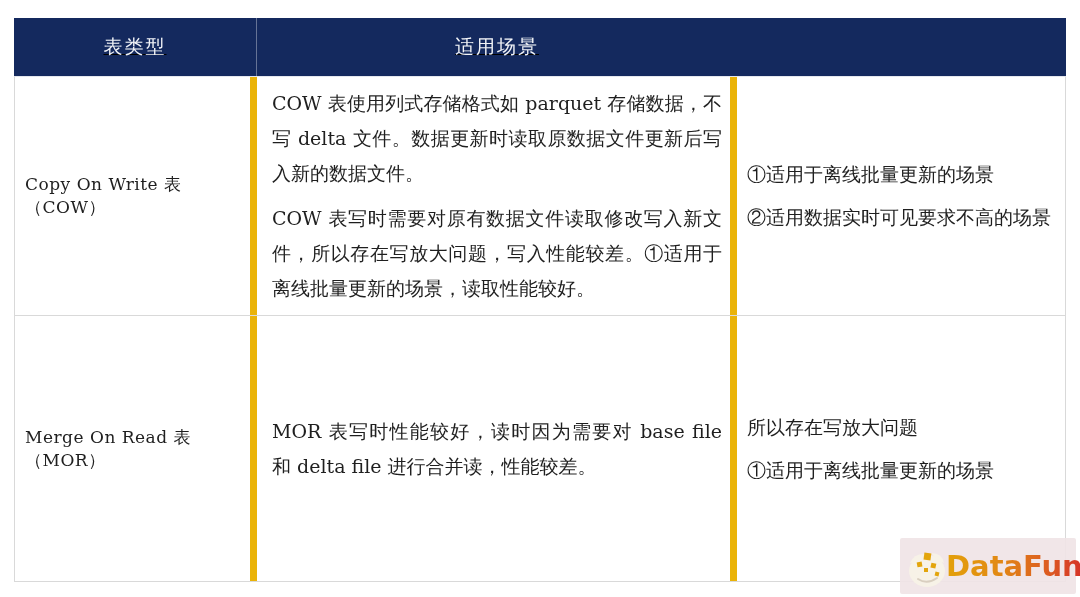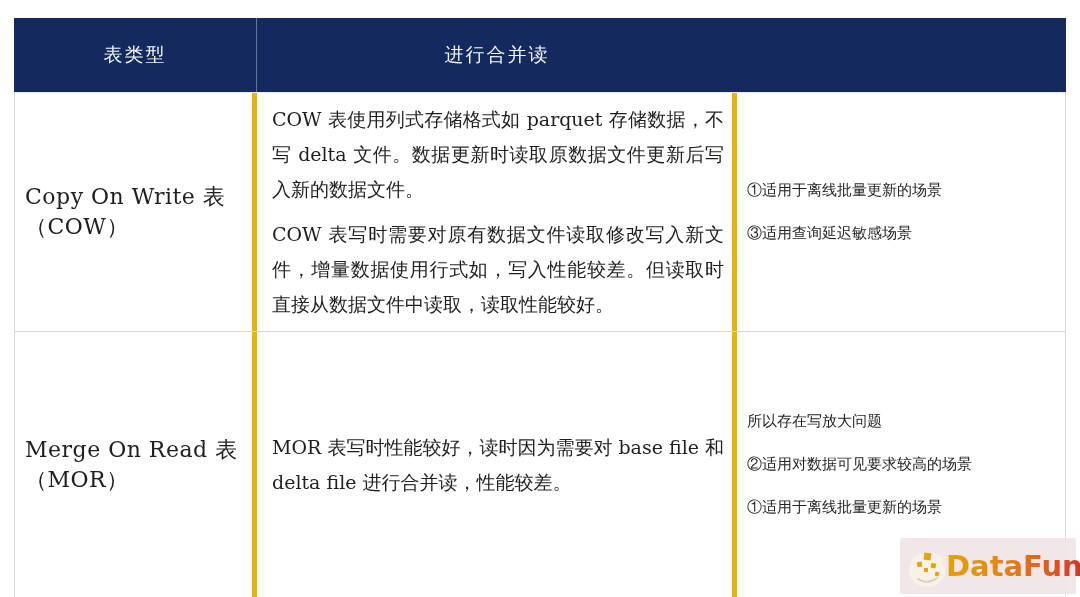--- a/index.html
+++ b/index.html
@@ -4,46 +4,46 @@
 <style>
   * { margin:0; padding:0; box-sizing:border-box; }
   body { background:#ffffff; }
   .page {
     position:relative; width:1080px; height:597px; background:#ffffff;
     font-family:"DejaVu Serif", "Liberation Serif", serif; overflow:hidden;
   }
   .cmp-table { position:absolute; left:14px; top:18px; width:1052px; }
   .thead {
     display:grid; grid-template-columns:243px 480px 329px;
-    background:#14295e; height:74px;
+    background:#14295e; height:58px;text-decoration:underline;
   }
   .th {
     display:flex; align-items:center; justify-content:center;
     color:#f2f4f8; font-size:19px; letter-spacing:2px;
     border-right:1px solid rgba(255,255,255,0.35);
   }
   .th:last-child { border-right:none; }
   .tbody { border:1px solid #d9d9d9; border-top:1px solid #e4e7ee; }
   .trow { display:grid; grid-template-columns:242px 480px 328px; }
   .row-cow { height:239px; border-bottom:1px solid #d9d9d9; }
   .row-mor { height:265px; }
-  .td { border-right:5px solid #eab308; color:#1f1f1f; }
+  .td { border-right:7px solid #eab308; color:#1f1f1f; }
   .td:last-child { border-right:none; }
   .td-type {
     display:flex; align-items:center; padding-left:10px;
-    font-size:22px; letter-spacing:0.5px;
+    font-size:17px; letter-spacing:0.5px;
   }
   .td-desc {
     display:flex; flex-direction:column; justify-content:center;
     padding:0 8px 0 15px; font-size:19px; line-height:35px;
   }
   .td-desc p { margin:5px 0; text-align:justify; }
   .td-scen {
     display:flex; flex-direction:column; justify-content:center;
-    padding-left:10px; font-size:15px; line-height:35px;
+    padding-left:10px; font-size:19px; line-height:35px;
   }
   .td-scen p { margin:4px 0; }
   
   .logo {
     position:absolute; right:4px; bottom:3px; width:176px; height:56px;
     background:rgba(240,228,230,0.92); border-radius:2px;
     display:flex; align-items:center; padding-left:4px;
   }
   .logo-mascot { width:48px; height:50px; flex:0 0 auto; }
   .logo-text {
@@ -60,45 +60,44 @@
 </style>
 </head>
 <body>
 
 <div class="page">
 
   <div class="cmp-table">
 
     <div class="thead">
       <div class="th">表类型</div>
-      <div class="th">进行合并读</div>
+      <div class="th">适用场景</div>
     </div>
 
     <div class="tbody">
 
       <div class="trow row-cow">
         <div class="td td-type">Copy On Write 表（COW）</div>
         <div class="td td-desc">
           <p>COW 表使用列式存储格式如 parquet 存储数据，不写 delta 文件。数据更新时读取原数据文件更新后写入新的数据文件。</p>
-          <p>COW 表写时需要对原有数据文件读取修改写入新文件，增量数据使用行式如，写入性能较差。但读取时直接从数据文件中读取，读取性能较好。</p>
+          <p>COW 表写时需要对原有数据文件读取修改写入新文件，所以存在写放大问题，写入性能较差。①适用于离线批量更新的场景，读取性能较好。</p>
         </div>
         <div class="td td-scen">
           <p>①适用于离线批量更新的场景</p>
-          <p>③适用查询延迟敏感场景</p>
+          <p>②适用数据实时可见要求不高的场景</p>
         </div>
       </div>
 
       <div class="trow row-mor">
         <div class="td td-type">Merge On Read 表（MOR）</div>
         <div class="td td-desc">
           <p>MOR 表写时性能较好，读时因为需要对 base file 和 delta file 进行合并读，性能较差。</p>
         </div>
         <div class="td td-scen">
           <p>所以存在写放大问题</p>
-          <p>②适用对数据可见要求较高的场景</p>
           <p>①适用于离线批量更新的场景</p>
         </div>
       </div>
 
     </div>
   </div>
 
   <div class="logo">
     <svg class="logo-mascot" viewBox="0 0 48 50" xmlns="http://www.w3.org/2000/svg">
       <ellipse cx="23" cy="30" rx="18" ry="16" fill="#f7f2e7"></ellipse>

